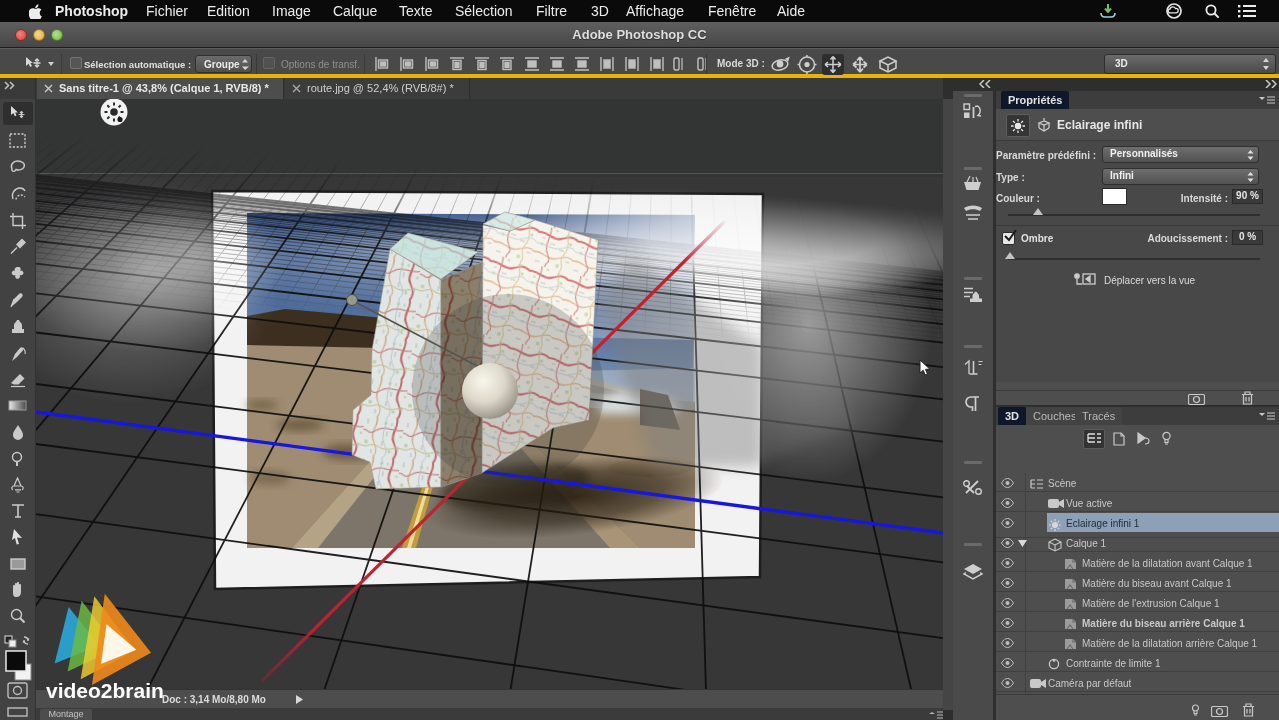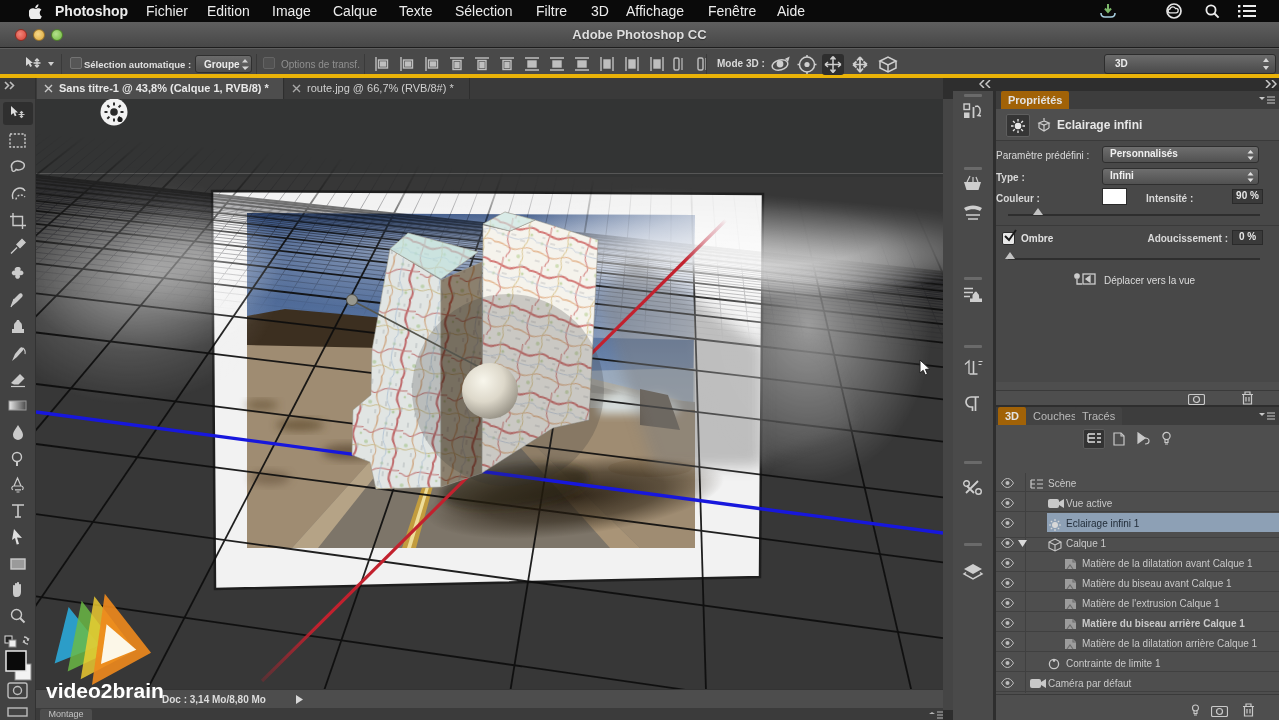--- a/index.html
+++ b/index.html
@@ -14,21 +14,21 @@
 #tabrow{left:0;top:78px;width:943px;height:21px;background:#3a3a3a;z-index:40}
 .dtab{position:absolute;top:0;height:21px;font-size:11px;color:#cfcfcf;padding:4px 8px 0 22px;white-space:nowrap}
 #toolbar{left:0;top:99px;width:36px;height:621px;background:#424242;border-right:1px solid #323232;z-index:41}
 #statusbar{left:36px;top:689px;width:912px;height:19px;background:#4d4d4d;border-top:1px solid #333;z-index:30;color:#dcdcdc;font-size:10px}
 #montagerow{left:36px;top:708px;width:912px;height:12px;background:#3b3b3b;z-index:30}
 #montagetab{position:absolute;left:4px;top:1px;width:52px;height:11px;background:#4d4d4d;color:#c4c4c4;font-size:9px;text-align:center;border-radius:2px 2px 0 0;line-height:11px}
 #rightzone{left:943px;top:78px;width:336px;height:642px;background:#2e2e2e;z-index:35}
 #dockcol{position:absolute;left:10px;top:13px;width:40px;height:629px;background:#4a4a4a}
 .panel{position:absolute;background:#4e4e4e;font-size:10px}
 .ptabrow{position:absolute;left:0;top:0;width:100%;height:18px;background:#3d3d3d}
-.ptab{position:absolute;top:0;height:18px;background:#a16207;color:#e2e2e2;font-size:11px;font-weight:bold;padding:3px 7px 0 7px;border-radius:2px 2px 0 0}
+.ptab{position:absolute;top:0;height:18px;background:#0f172a;color:#e2e2e2;font-size:11px;font-weight:bold;padding:3px 7px 0 7px;border-radius:2px 2px 0 0}
 .ptab.inactive{background:#434343;color:#b9b9b9;font-weight:normal}
 .row3d{position:absolute;left:0;width:283px;height:20px;border-bottom:1px solid #404040;color:#cccccc;font-size:10px}
 .lbl{position:absolute;white-space:nowrap}
 .ddl{position:absolute;height:17px;background:linear-gradient(#6e6e6e,#515151);border:1px solid #2f2f2f;border-radius:3px;color:#f0f0f0;font-size:10px;font-weight:bold;padding:1px 0 0 7px}
 .vbox{position:absolute;height:15px;background:#3a3a3a;border:1px solid #2a2a2a;color:#e8e8e8;font-size:10px;font-weight:bold;text-align:center}
 </style></head>
 <body>
 
 <div id="menubar" class="abs">
 <svg class="abs" style="left:29px;top:4px" width="13" height="15" viewBox="0 0 13 15">
@@ -200,21 +200,21 @@
 <div id="tabrow" class="abs">
 <div style="position:absolute;left:0;top:0;width:36px;height:21px;background:#3a3a3a;border-right:1px solid #303030">
 <svg style="position:absolute;left:4px;top:3px" width="12" height="9" viewBox="0 0 12 9">
         <path d="M1 1l3.5 3.5L1 8M6 1l3.5 3.5L6 8" stroke="#bdbdbd" stroke-width="1.6" fill="none"></path>
       </svg>
 </div>
 <div class="dtab" style="left:37px;width:247px;background:#4d4d4d;color:#e8e8e8;font-weight:bold;border-right:1px solid #2e2e2e">Sans titre-1 @ 43,8% (Calque 1, RVB/8) *</div>
 <svg style="position:absolute;left:44px;top:6px" width="9" height="9" viewBox="0 0 9 9">
       <path d="M1 1l7 7M8 1l-7 7" stroke="#c9c9c9" stroke-width="1.4"></path>
     </svg>
-<div class="dtab" style="left:285px;width:185px;background:#3c3c3c;border-right:1px solid #2e2e2e">route.jpg @ 66,7% (RVB/8#) *</div>
+<div class="dtab" style="left:285px;width:185px;background:#3c3c3c;border-right:1px solid #2e2e2e">route.jpg @ 52,4% (RVB/8#) *</div>
 <svg style="position:absolute;left:292px;top:6px" width="9" height="9" viewBox="0 0 9 9">
       <path d="M1 1l7 7M8 1l-7 7" stroke="#a8a8a8" stroke-width="1.4"></path>
     </svg>
 </div>
 
 <div id="toolbar" class="abs">
 <svg width="36" height="621" viewBox="0 0 36 621">
 <rect x="3" y="3" width="30" height="23" rx="3" fill="#2f2f2f"></rect>
 <g stroke="#cacaca" stroke-width="1.4" fill="none">
 <g transform="translate(10,7)">
@@ -696,33 +696,33 @@
 </div>
 <svg class="abs" style="left:40px;top:26px" width="16" height="16" viewBox="0 0 16 16">
         <g stroke="#cdcdcd" stroke-width="1.2" fill="none">
           <path d="M8 1v3M3 6l5-2 5 2-5 2z"></path>
           <path d="M3 6v5M13 6v5M8 8v6M3 11l5 3 5-3"></path>
         </g>
       </svg>
 <div class="abs lbl" style="left:61px;top:27px;font-weight:bold;color:#e6e6e6;font-size:12px">Eclairage infini</div>
 <div class="abs" style="left:0;top:49px;width:283px;height:1px;background:#3a3a3a"></div>
 <div class="abs" style="left:0;top:50px;width:283px;height:241px;background:#484848"></div>
-<div class="abs lbl" style="left:0px;top:59px;width:95px;color:#d9d9d9;font-weight:normal">Paramètre prédéfini :</div>
+<div class="abs lbl" style="left:0px;top:59px;width:95px;color:#d9d9d9;font-weight:bold">Paramètre prédéfini :</div>
 <div class="ddl" style="left:106px;top:55px;width:157px">Personnalisés</div>
 <div class="abs lbl" style="left:0px;top:81px;width:95px;color:#d9d9d9;font-weight:bold">Type :</div>
 <div class="ddl" style="left:106px;top:77px;width:157px">Infini</div>
 <svg class="abs" style="left:251px;top:59px" width="7" height="10" viewBox="0 0 7 10">
         <path d="M3.5 0L6.5 3.5H.5zM3.5 10L.5 6.5h6z" fill="#e0e0e0"></path>
       </svg>
 <svg class="abs" style="left:251px;top:81px" width="7" height="10" viewBox="0 0 7 10">
         <path d="M3.5 0L6.5 3.5H.5zM3.5 10L.5 6.5h6z" fill="#e0e0e0"></path>
       </svg>
 <div class="abs lbl" style="left:0px;top:102px;width:95px;text-align:left;color:#d9d9d9;font-weight:bold">Couleur :</div>
 <div class="abs" style="left:106px;top:97px;width:25px;height:17px;background:#ffffff;border:1px solid #2a2a2a"></div>
-<div class="abs lbl" style="left:150px;top:102px;width:82px;color:#d9d9d9;font-weight:bold">Intensité :</div>
+<div class="abs lbl" style="left:150px;top:102px;width:82px;text-align:right;color:#d9d9d9;font-weight:bold">Intensité :</div>
 <div class="vbox" style="left:236px;top:98px;width:31px">90 %</div>
 <div class="abs" style="left:12px;top:123px;width:252px;height:2px;background:#2e2e2e"></div>
 <svg class="abs" style="left:36px;top:117px" width="12" height="8" viewBox="0 0 12 8">
         <path d="M6 0l5 7H1z" fill="#c3c3c3"></path>
       </svg>
 <div class="abs" style="left:0;top:134px;width:283px;height:1px;background:#3a3a3a"></div>
 <div class="abs" style="left:6px;top:141px;width:13px;height:13px;background:#e8e8e8;border:1px solid #2a2a2a;border-radius:2px"></div>
 <svg class="abs" style="left:7px;top:138px" width="14" height="14" viewBox="0 0 14 14">
         <path d="M2 7l4 4L13 1" stroke="#1a1a1a" stroke-width="2" fill="none"></path>
       </svg>

